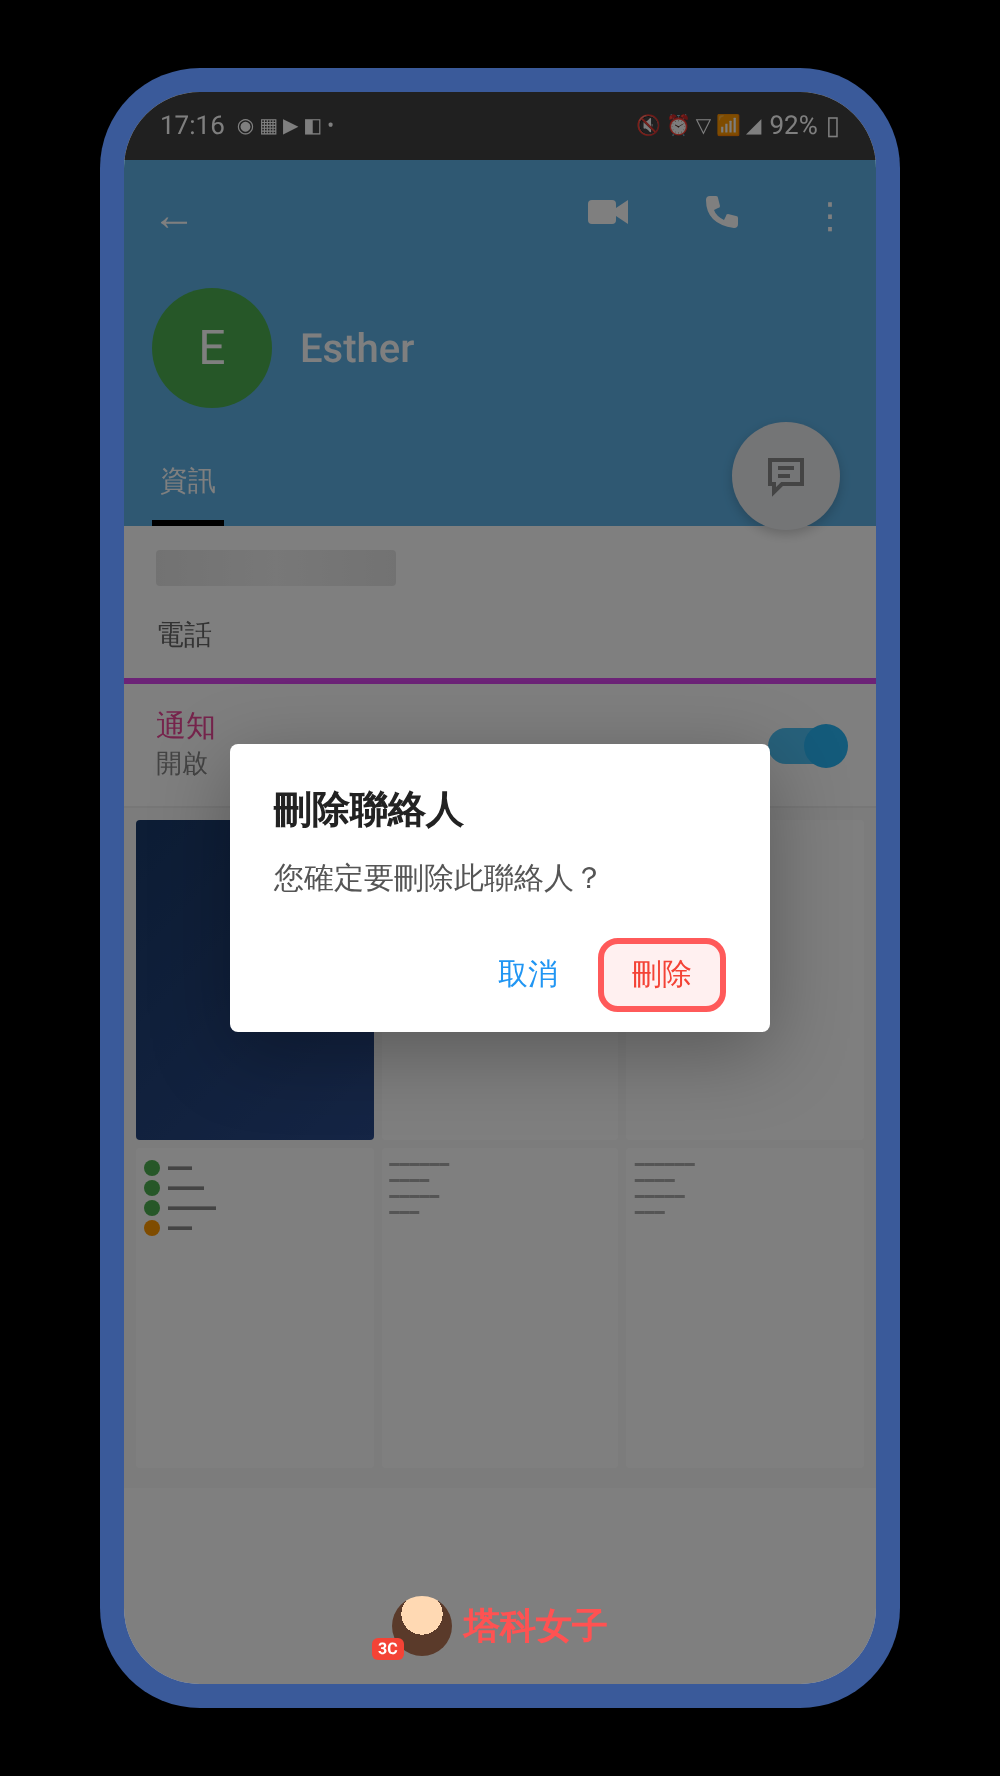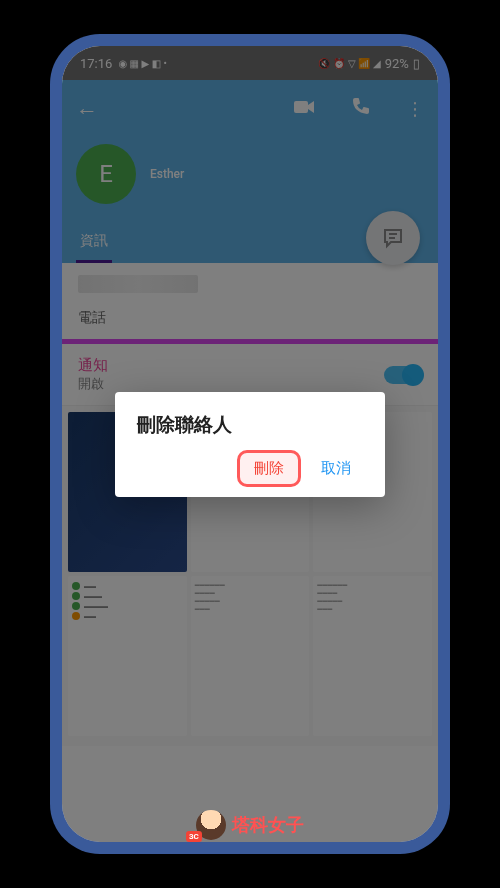--- a/index.html
+++ b/index.html
@@ -31,21 +31,21 @@
 }
 .dimmer {
   position: absolute;
   inset: 0;
   background: rgba(0,0,0,0.5);
   z-index: 2;
   pointer-events: none;
 }
 .status-bar {
   height: 28px;
-  background: #737373;
+  background: #404040;
   display: flex;
   align-items: center;
   justify-content: space-between;
   padding: 17px 18px;
   font-size: 13px;
   color: #fff;
   position: relative;
   z-index: 1;
 }
 .status-left { display: flex; align-items: center; gap: 6px; }
@@ -78,34 +78,34 @@
   height: 60px;
   background: #4caf50;
   border-radius: 50%;
   display: flex;
   align-items: center;
   justify-content: center;
   color: #fff;
   font-size: 24px;
 }
 .profile-info { color: #fff; }
-.profile-name { font-size: 12px; font-weight: 500; }
+.profile-name { font-size: 20px; font-weight: 500; }
 .profile-status { font-size: 13px; opacity: 0.9; }
 .tabs {
   background: #5eb1e5;
   padding: 0 14px;
   position: relative;
   z-index: 1;
 }
 .tab {
   display: inline-block;
   color: #fff;
   font-size: 14px;
   padding: 10px 4px;
-  border-bottom: 3px solid #4c1d95;
+  border-bottom: 3px solid #000000;
 }
 .chat-fab {
   position: absolute;
   right: 18px;
   top: 165px;
   width: 54px;
   height: 54px;
   background: #e8eaed;
   border-radius: 50%;
   display: flex;
@@ -115,21 +115,21 @@
   box-shadow: 0 2px 6px rgba(0,0,0,0.2);
 }
 .chat-fab svg { stroke: #888; }
 .info-section {
   background: #fff;
   position: relative;
   z-index: 1;
 }
 .info-row {
   padding: 12px 16px;
-  border-bottom: 5px solid #d946ef;
+  border-bottom: 3px solid #d946ef;
 }
 .info-row.blurred {
   background: linear-gradient(90deg, #e5e5e5 0%, #f0f0f0 50%, #e5e5e5 100%);
   height: 18px;
   margin: 12px 16px 4px;
   width: 120px;
   border-radius: 2px;
   padding: 0;
   border: none;
 }
@@ -206,21 +206,21 @@
 .dialog-btn { font-size: 15px; padding: 8px 12px; color: #2196f3; font-weight: 500; cursor: pointer; }
 .dialog-btn.danger {
   color: #f44336;
   border: 3px solid #ff5a5a;
   border-radius: 10px;
   background: #fff0f0;
   padding: 6px 14px;
 }
 .watermark {
   position: absolute;
-  bottom: 2px;
+  bottom: 14px;
   left: 50%;
   transform: translateX(-50%);
   z-index: 4;
   display: flex;
   align-items: center;
   gap: 6px;
   color: #ff5252;
   font-weight: bold;
   font-size: 18px;
 }
@@ -377,23 +377,24 @@
           <div style="font-size:5px;color:#aaa">▬▬▬▬▬▬<br>▬▬▬▬<br>▬▬▬▬▬<br>▬▬▬</div>
         </div>
       </div>
     </div>
 
     <div class="dimmer"></div>
 
     <div class="dialog-overlay">
       <div class="dialog">
         <div class="dialog-title">刪除聯絡人</div>
+        <div class="dialog-message">您確定要刪除此聯絡人？</div>
         <div class="dialog-actions">
+          <span class="dialog-btn">取消</span>
           <span class="dialog-btn danger">刪除</span>
-          <span class="dialog-btn">取消</span>
         </div>
       </div>
     </div>
 
     <div class="watermark">
       <div class="watermark-avatar">
         <span class="watermark-badge">3C</span>
       </div>
       <span>塔科女子</span>
     </div>

